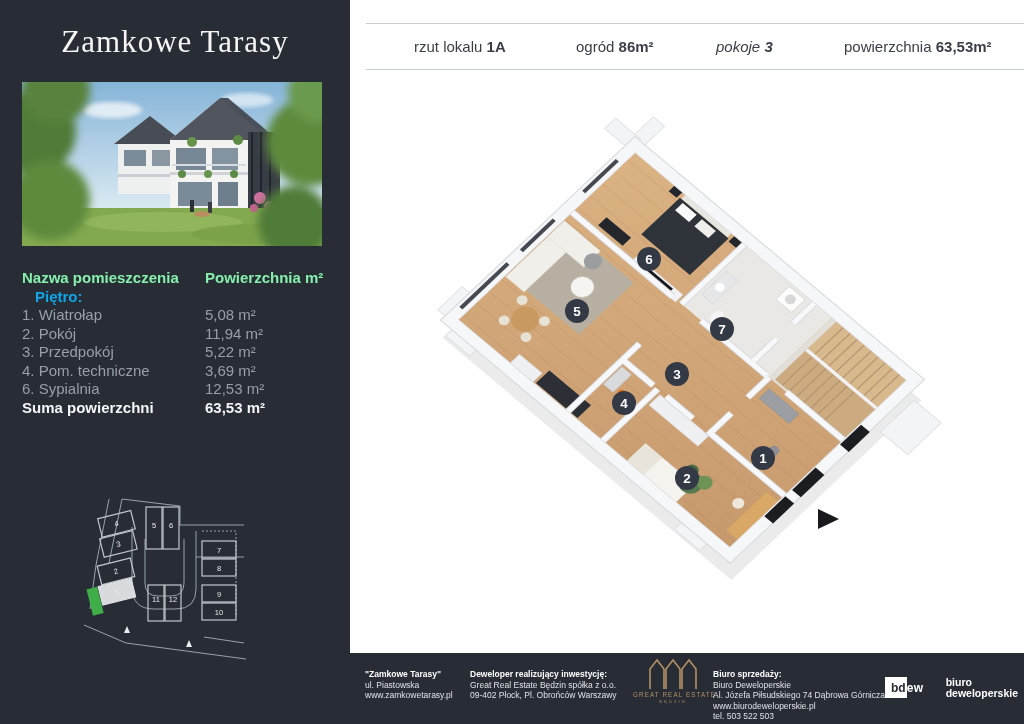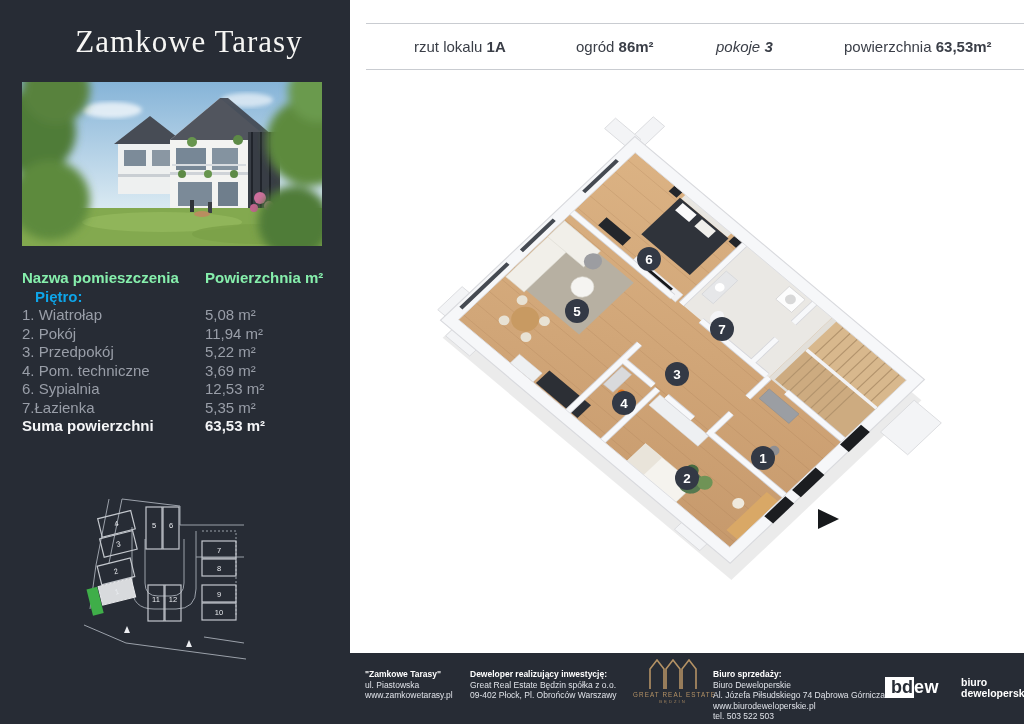--- a/index.html
+++ b/index.html
@@ -2,21 +2,21 @@
 <html><head>
 <meta charset="utf-8">
 <style>
   * { margin:0; padding:0; box-sizing:border-box; }
   html,body { width:1024px; height:724px; }
   body { font-family:"Liberation Sans", sans-serif; background:#fff; overflow:hidden; }
   .stage { position:relative; width:1024px; height:724px; background:#fff; }
 
   
   .sidebar { position:absolute; left:0; top:0; width:350px; height:724px; background:#272c35; }
-  .logo { position:absolute; top:24px; left:14px; width:350px; text-align:center;
+  .logo { position:absolute; top:24px; left:0; width:350px; text-align:center;
           font-family:"Liberation Serif", serif; font-size:31px; letter-spacing:1px; color:#f6f6f4; }
   .photo { position:absolute; left:22px; top:82px; width:300px; height:164px; display:block; }
 
   .room-table { position:absolute; left:22px; top:269px; width:308px; color:#999ea8; font-size:15px; }
   .rt-row { display:flex; line-height:18.5px; }
   .rt-name { width:183px; }
   .rt-area { width:125px; }
   .rt-head { color:#86efac; font-weight:bold; }
   .rt-floor { color:#0ea5e9; font-weight:bold; padding-left:13px; }
   .rt-total { color:#f4f5f7; font-weight:bold; }
@@ -38,21 +38,21 @@
   
   .footer { position:absolute; left:0; top:653px; width:674px; height:71px; background:#272c35; color:#dfe2e8; }
   .f-col { position:absolute; top:16px; font-size:8.5px; line-height:10.5px; }
   .f-title { font-weight:bold; color:#ffffff; }
   .f-1 { left:15px; } .f-2 { left:120px; } .f-3 { left:363px; }
   .gre { position:absolute; left:283px; top:6px; width:80px; text-align:center; color:#b49265; }
   .gre svg { display:block; margin:0 auto; }
   .gre-line1 { font-size:6.3px; letter-spacing:1.1px; margin-top:2px; white-space:nowrap; }
   .gre-line2 { font-size:4.2px; letter-spacing:2px; margin-top:1px; opacity:.85; }
   .bdew { position:absolute; left:535px; top:24px; display:flex; align-items:center; }
-  .bdew-mark { display:flex; align-items:center; font-weight:bold; font-size:18px; }
+  .bdew-mark { display:flex; align-items:center; font-weight:bold; font-size:12px; }
   .bdew-box { background:#fff; color:#272c35; padding:2px 1px 2px 6px; height:21px; display:flex; align-items:center; }
   .bdew-rest { color:#fff; letter-spacing:.5px; }
   .bdew-text { margin-left:22px; color:#fff; font-weight:bold; font-size:10.5px; line-height:10.5px; }
 </style>
 </head>
 <body>
 
 <div class="stage">
 
   <aside class="sidebar">
@@ -153,24 +153,20 @@
           <div class="rt-area">5,22 m²</div>
         </div>
       <div class="rt-row">
           <div class="rt-name">4. Pom. techniczne</div>
           <div class="rt-area">3,69 m²</div>
         </div>
       <div class="rt-row">
           <div class="rt-name">6. Sypialnia</div>
           <div class="rt-area">12,53 m²</div>
         </div>
-      <div class="rt-row">
-          <div class="rt-name">7.Łazienka</div>
-          <div class="rt-area">5,35 m²</div>
-        </div>
       <div class="rt-row rt-total">
         <div class="rt-name">Suma powierzchni</div>
         <div class="rt-area">63,53 m²</div>
       </div>
     </div>
 
     <svg class="siteplan" viewBox="0 0 162 170">
       <g stroke="#9ba1aa" stroke-width="1" fill="none">
         <path d="M25,2 L12,68 L6,112"></path>
         <path d="M38,2 L25,66"></path>

